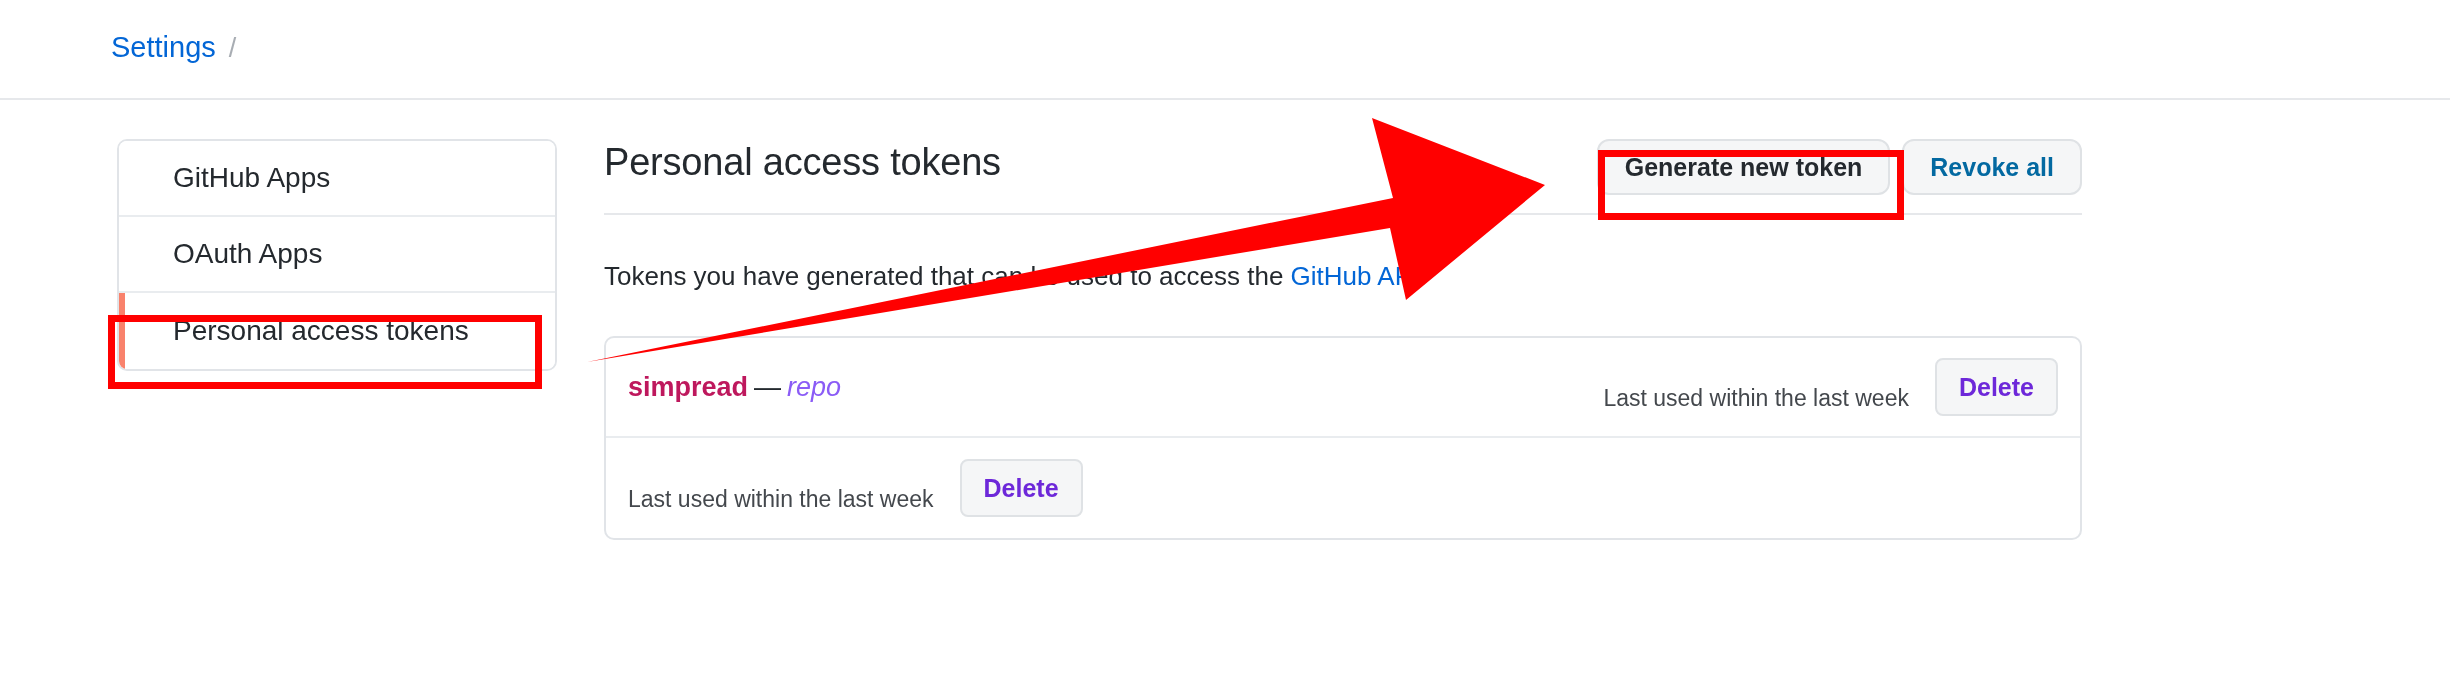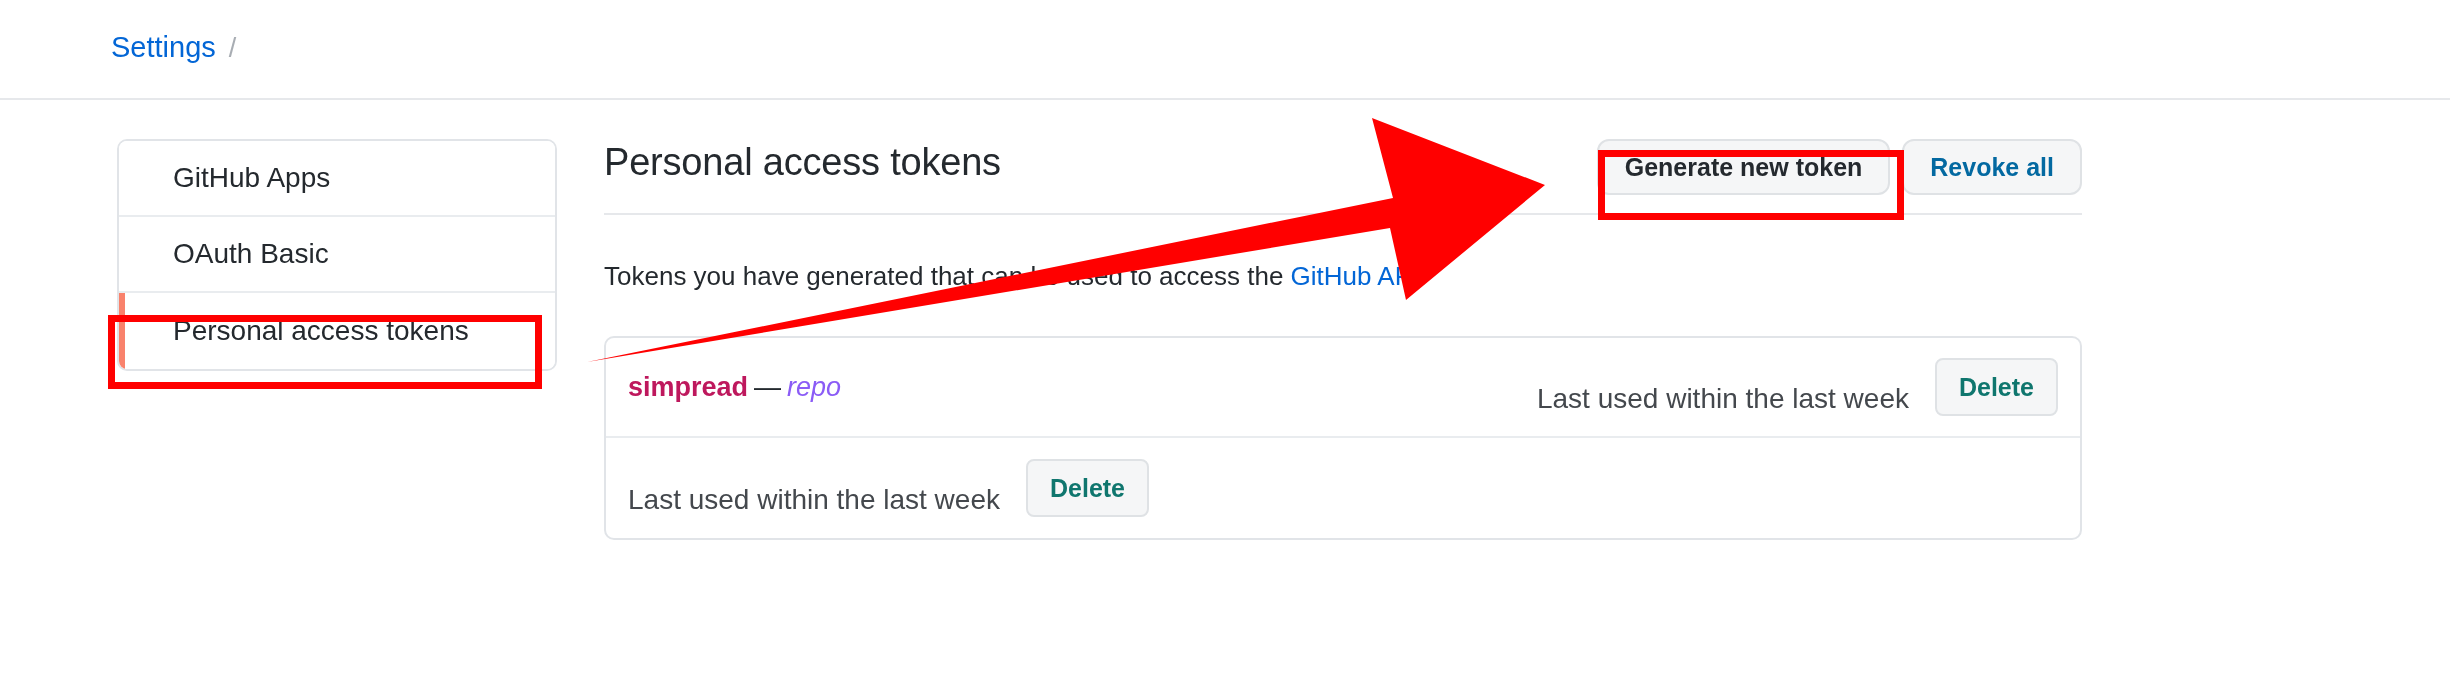--- a/index.html
+++ b/index.html
@@ -177,35 +177,35 @@
     font-weight: 700;
     text-decoration: none;
     cursor: pointer;
   }
   .token-dash { color: #24292e; margin: 0 6px; }
   .token-scopes {
     font-style: italic;
     color: #8b5cf6;
   }
   .token-lastused {
-    font-size: 28px;
+    font-size: 23px;
     color: #44484d;
     margin-right: 26px;
     white-space: nowrap;
     margin-top: 23px;
   }
   .btn-delete {
     height: 58px;
     padding: 0 22px;
     display: inline-flex;
     align-items: center;
     justify-content: center;
     font-size: 25px;
     font-weight: 600;
-    color: #0f766e;
+    color: #6d28d9;
     background: #f5f6f7;
     border: 2px solid #dfe2e5;
     border-radius: 8px;
     cursor: pointer;
   }
 
   .footnote {
     margin-top: 42px;
     font-size: 25px;
     line-height: 1.62;
@@ -244,21 +244,21 @@
       <a class="crumb-link">Settings</a>
       <span class="crumb-sep">/</span>
     </div>
   </div>
 
   <nav class="sidebar">
     <div class="nav-item">
       <span>GitHub Apps</span>
     </div>
     <div class="nav-item">
-      <span>OAuth Basic</span>
+      <span>OAuth Apps</span>
     </div>
     <div class="nav-item selected">
       <span>Personal access tokens</span>
     </div>
   </nav>
 
   <main class="main">
 
     <div class="title-row">
       <h1 class="page-title">Personal access tokens</h1>

